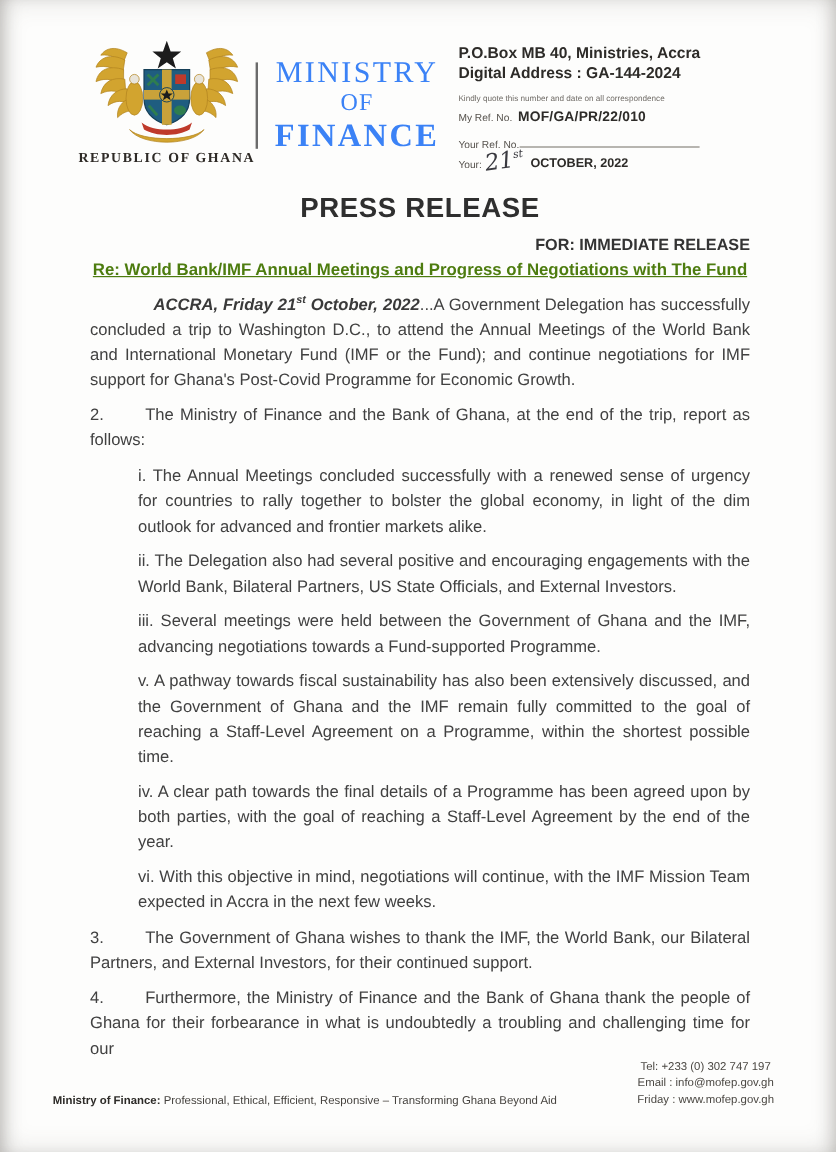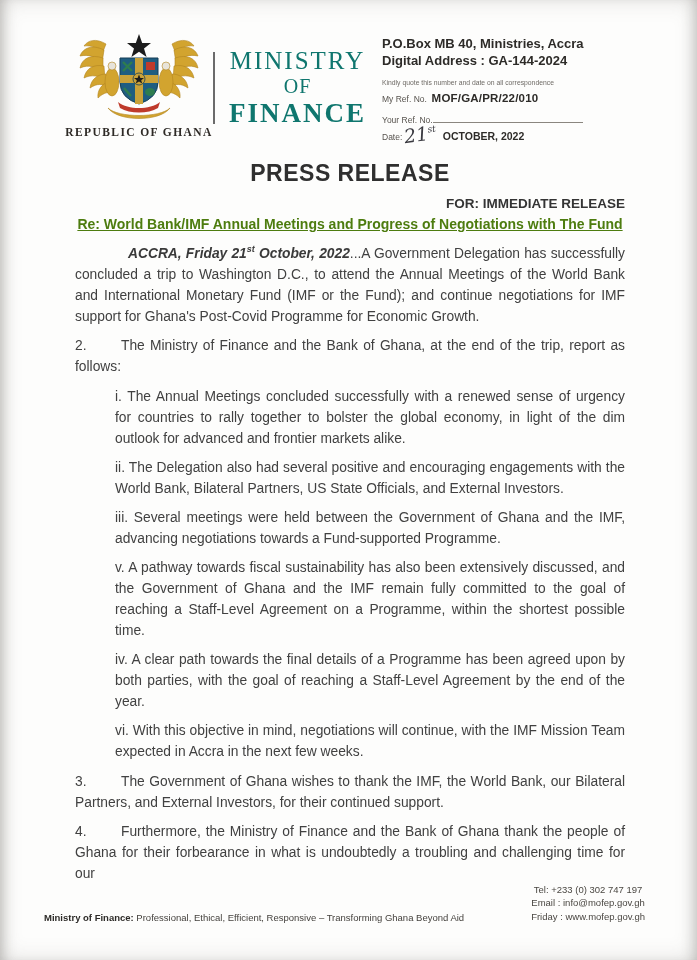--- a/index.html
+++ b/index.html
@@ -31,21 +31,21 @@
   .crest-wrap{display:flex;flex-direction:column;align-items:center;width:128px;}
   .crest-wrap svg{display:block;}
   .republic{
     font-family:"Liberation Serif", serif;
     font-weight:bold;font-size:11.5px;letter-spacing:1.4px;
     color:#2e2a26;margin-top:2px;white-space:nowrap;
   }
   .vrule{width:2px;background:#6b6b6b;height:72px;margin:0 14px 18px 10px;align-self:flex-end;}
   .ministry{
     font-family:"Liberation Serif", serif;
-    color:#0f766e;text-align:center;line-height:1.12;
+    color:#3b82f6;text-align:center;line-height:1.12;
     align-self:flex-end;margin-bottom:14px;
   }
   .ministry .m1{font-size:25px;letter-spacing:2px;}
   .ministry .m2{font-size:20px;letter-spacing:1px;}
   .ministry .m3{font-size:27px;letter-spacing:2px;font-weight:bold;}
 
   .addr{width:255px;padding-top:10px;font-size:12.5px;color:#33312e;}
   .addr .line-bold{font-weight:bold;font-size:13px;line-height:1.3;color:#2d2b28;}
   .addr .tiny{font-size:6.8px;color:#6f6b66;margin-top:9px;}
   .addr .ref{margin-top:6px;font-size:8.5px;color:#56524d;}
@@ -168,21 +168,21 @@
       <div class="line-bold">Digital Address : GA-144-2024</div>
       <div class="tiny">Kindly quote this number and date on all correspondence</div>
       <div class="ref">
         <span>My Ref. No.</span>
         &nbsp;<b>MOF/GA/PR/22/010</b>
       </div>
       <div class="yourref">
         <span>Your Ref. No.</span><span class="rule"></span>
       </div>
       <div class="dateline">
-        <span>Date:</span>
+        <span>Your:</span>
         <span class="hand"><span>21</span><sup>st</sup></span>
         <span class="datebold">OCTOBER, 2022</span>
       </div>
     </div>
   </div>
 
   <div class="titleblock">
     <div class="press">PRESS RELEASE</div>
     <div class="for-release">FOR: IMMEDIATE RELEASE</div>
     <div class="re-line">Re: World Bank/IMF Annual Meetings and Progress of Negotiations with The Fund</div>

